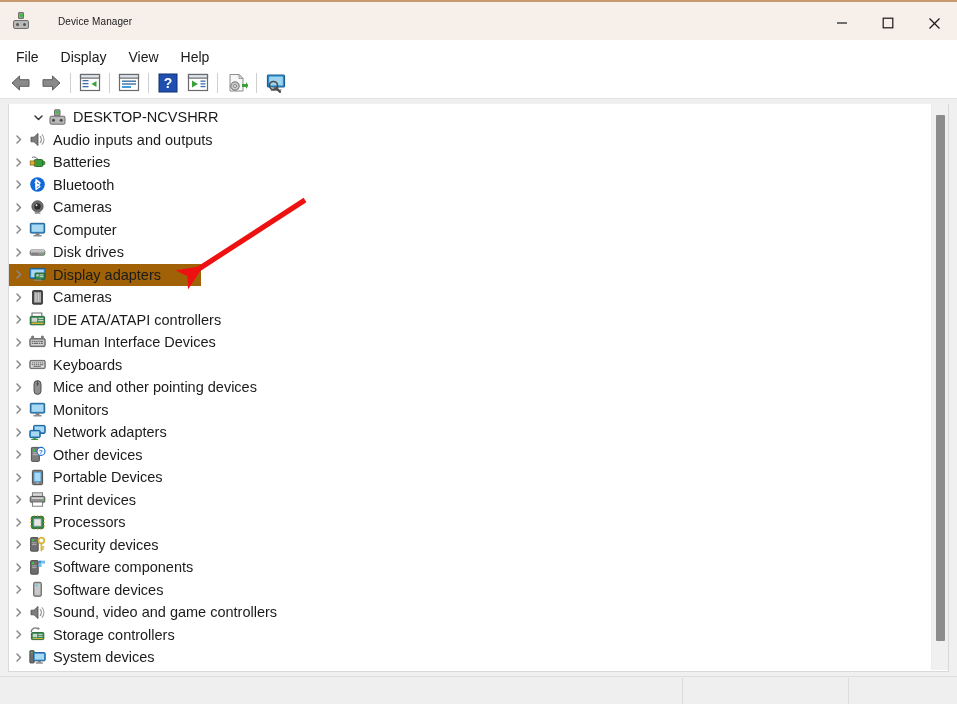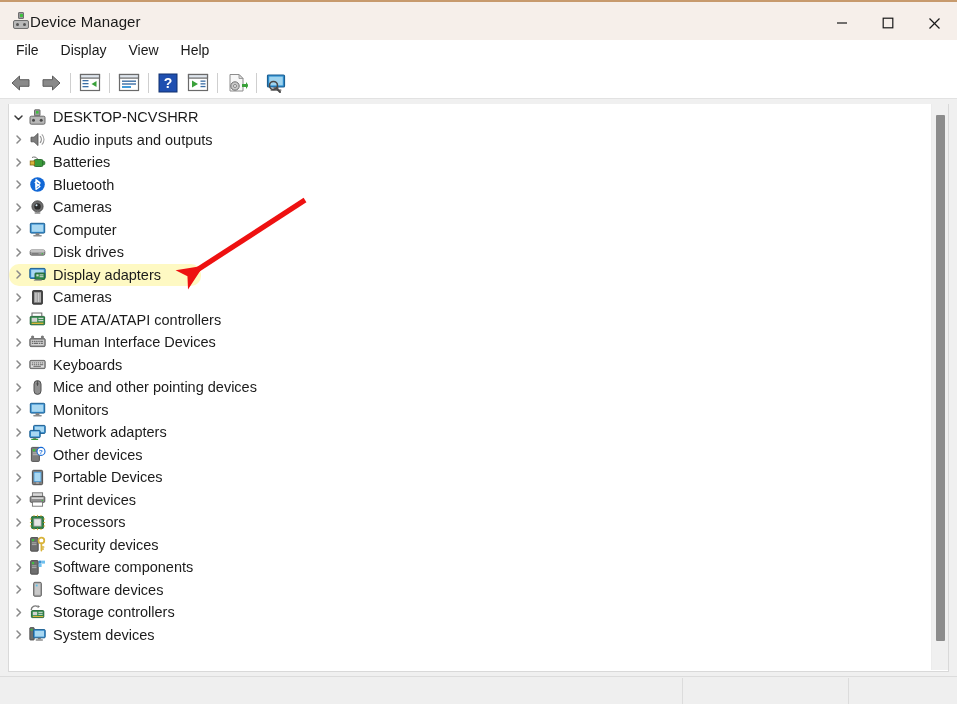--- a/index.html
+++ b/index.html
@@ -72,22 +72,22 @@
     position: absolute;
     top: 11px;
     width: 3px; height: 3px;
     background: #555;
     border-radius: 50%;
   }
   #title-icon .dm-dot.d1 { left: 3.5px; }
   #title-icon .dm-dot.d2 { left: 11px; }
 
   #title-text {
-    margin-left: 0;
-    font-size: 15px;
+    margin-left: 28px;
+    font-size: 10px;
     color: #1a1a1a;
     letter-spacing: 0.1px;
     white-space: nowrap;
   }
 
   .winbtn {
     position: absolute;
     top: 2px;
     width: 46px;
     height: 38px;
@@ -102,21 +102,21 @@
   .winbtn svg { display: block; }
 
   
   #menubar {
     position: absolute;
     left: 0; top: 40px;
     width: 957px;
     height: 27px;
     background: #ffffff;
     display: flex;
-    align-items: flex-start;
+    align-items: flex-end;
     box-sizing: border-box;
   }
   .menu-item {
     font-size: 14px;
     color: #1a1a1a;
     padding: 2px 11px;
     white-space: nowrap;
     cursor: default;
   }
   .menu-item:first-child { margin-left: 5px; }
@@ -199,26 +199,25 @@
     display: flex;
     align-items: center;
     justify-content: center;
     margin-right: 6px;
   }
   .row .label {
     font-size: 14.5px;
     color: #1b1b1b;
     line-height: 1;
   }
-  .row.root { padding-left: 0; }
+  .row.root { padding-left: 20px; }
   .row.child { }
   .row.selected {
-    background: #fef9c3;
+    background: #a16207;
     width: 158px;
-    border-radius: 10px;
   }
 
   
   #scrollbar {
     position: absolute;
     right: 0; top: 0;
     width: 17px;
     height: 566px;
     background: #f0f0f0;
     border-left: 1px solid #ececec;
@@ -799,20 +798,35 @@
               <span class="label">Software devices</span>
             </div>
             <div class="row child">
               <span class="twisty">
                 <svg width="11" height="11" viewBox="0 0 11 11">
                   <polyline points="4,2 7.5,5.5 4,9" fill="none" stroke="#8a8a8a" stroke-width="1.5" stroke-linecap="round" stroke-linejoin="round"></polyline>
                 </svg>
               </span>
               <span class="icon">
                 <svg width="17" height="17" viewBox="0 0 17 17">
+                  <path d="M2 6.2 L5 6.2 L9 2.4 L9 14.6 L5 10.8 L2 10.8 Z" fill="#7d7d7d" stroke="#4f4f4f" stroke-width="0.8" stroke-linejoin="round"></path>
+                  <path d="M11 5.2 A4.6 4.6 0 0 1 11 11.8" fill="none" stroke="#8e8e8e" stroke-width="1.1"></path>
+                  <path d="M12.8 3.4 A7 7 0 0 1 12.8 13.6" fill="none" stroke="#9e9e9e" stroke-width="1.1"></path>
+                </svg>
+              </span>
+              <span class="label">Sound, video and game controllers</span>
+            </div>
+            <div class="row child">
+              <span class="twisty">
+                <svg width="11" height="11" viewBox="0 0 11 11">
+                  <polyline points="4,2 7.5,5.5 4,9" fill="none" stroke="#8a8a8a" stroke-width="1.5" stroke-linecap="round" stroke-linejoin="round"></polyline>
+                </svg>
+              </span>
+              <span class="icon">
+                <svg width="17" height="17" viewBox="0 0 17 17">
                   <rect x="2.4" y="6.6" width="12.4" height="7" rx="0.9" fill="#2f8b4a" stroke="#1d5c31" stroke-width="0.9"></rect>
                   <rect x="3.8" y="7.8" width="4.4" height="3.4" fill="#d2d2d2"></rect>
                   <rect x="9.4" y="7.8" width="4.2" height="1.1" fill="#d2d2d2"></rect>
                   <rect x="9.4" y="9.8" width="4.2" height="1.1" fill="#d2d2d2"></rect>
                   <rect x="3.8" y="12" width="10.4" height="1.1" fill="#d8b33a"></rect>
                   <path d="M2.2 6 C2.2 2.2 6 1 8.6 2.6" fill="none" stroke="#7a7a7a" stroke-width="1.4"></path>
                   <path d="M8.6 1 L11 2.6 L8.6 4.2 Z" fill="#7a7a7a"></path>
                 </svg>
               </span>
               <span class="label">Storage controllers</span>

